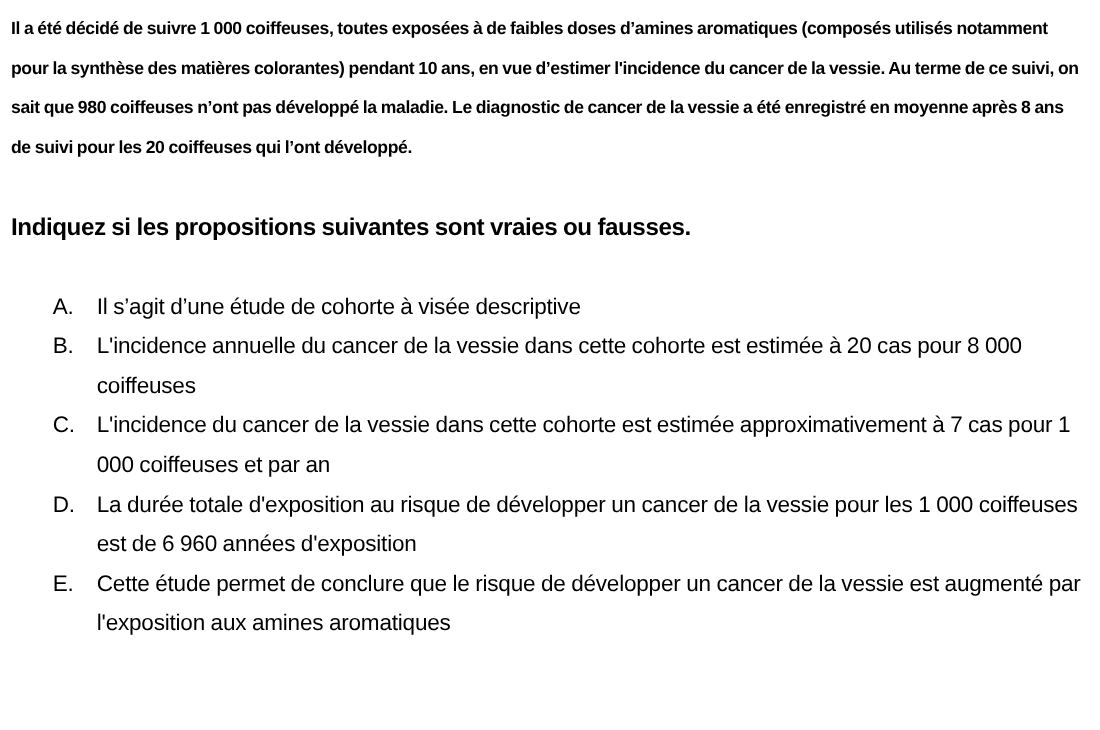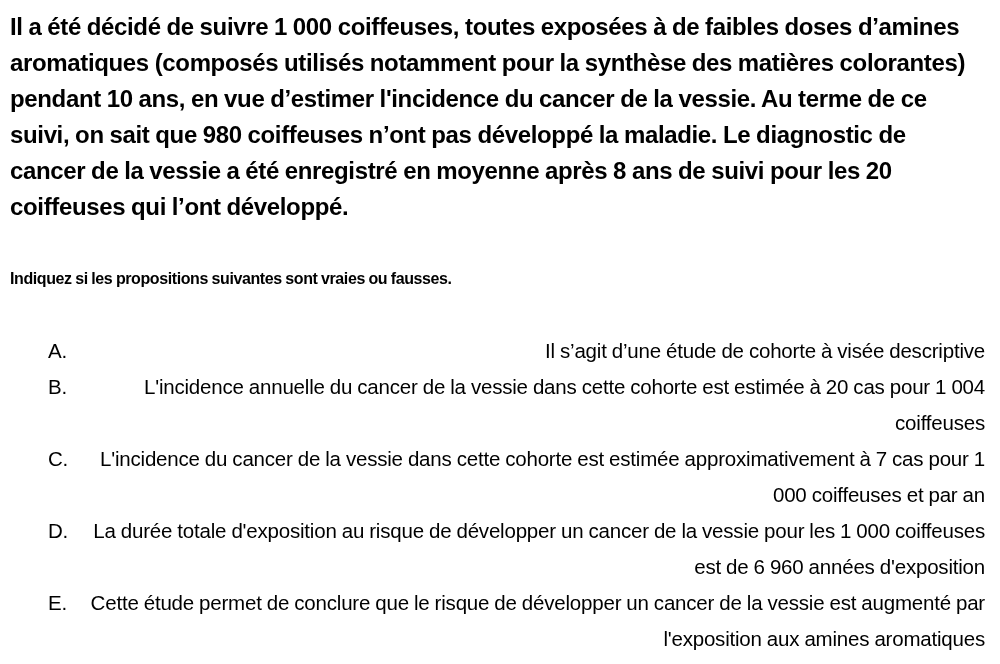--- a/index.html
+++ b/index.html
@@ -16,29 +16,29 @@
       font-family: "Liberation Sans", "DejaVu Sans", sans-serif;
     }
     .doc {
       position: absolute;
       left: 10px;
       top: 9px;
       width: 975px;
     }
     .intro {
       font-weight: bold;
-      font-size: 24px;
+      font-size: 16px;
       line-height: 36px;
       margin: 0;
       letter-spacing: -0.35px;
       word-spacing: -0.5px;
     }
     .instruction {
       font-weight: bold;
-      font-size: 16px;
+      font-size: 22px;
       line-height: 36px;
       margin: 36px 0 0 0;
       letter-spacing: -0.4px;
       word-spacing: -0.5px;
     }
     .propositions {
       list-style: none;
       margin: 36px 0 0 0;
       padding: 0;
     }
@@ -50,39 +50,38 @@
       letter-spacing: -0.2px;
       word-spacing: -0.4px;
     }
     .prop-letter {
       position: absolute;
       left: 38px;
       top: 0;
     }
     .prop-text {
       display: block;
-      text-align: right;
     }
   </style>
 </head>
 <body>
 
 <div class="doc">
   <p class="intro">Il a été décidé de suivre 1 000 coiffeuses, toutes exposées à de faibles doses d’amines aromatiques (composés utilisés notamment pour la synthèse des matières colorantes) pendant 10 ans, en vue d’estimer l'incidence du cancer de la vessie. Au terme de ce suivi, on sait que 980 coiffeuses n’ont pas développé la maladie. Le diagnostic de cancer de la vessie a été enregistré en moyenne après 8 ans de suivi pour les 20 coiffeuses qui l’ont développé.</p>
 
   <p class="instruction">Indiquez si les propositions suivantes sont vraies ou fausses.</p>
 
   <ol class="propositions">
     <li class="prop">
       <span class="prop-letter">A.</span>
       <span class="prop-text">Il s’agit d’une étude de cohorte à visée descriptive</span>
     </li>
     <li class="prop">
       <span class="prop-letter">B.</span>
-      <span class="prop-text">L'incidence annuelle du cancer de la vessie dans cette cohorte est estimée à 20 cas pour 1 004 coiffeuses</span>
+      <span class="prop-text">L'incidence annuelle du cancer de la vessie dans cette cohorte est estimée à 20 cas pour 8 000 coiffeuses</span>
     </li>
     <li class="prop">
       <span class="prop-letter">C.</span>
       <span class="prop-text">L'incidence du cancer de la vessie dans cette cohorte est estimée approximativement à 7 cas pour 1 000 coiffeuses et par an</span>
     </li>
     <li class="prop">
       <span class="prop-letter">D.</span>
       <span class="prop-text">La durée totale d'exposition au risque de développer un cancer de la vessie pour les 1 000 coiffeuses est de 6 960 années d'exposition</span>
     </li>
     <li class="prop">

